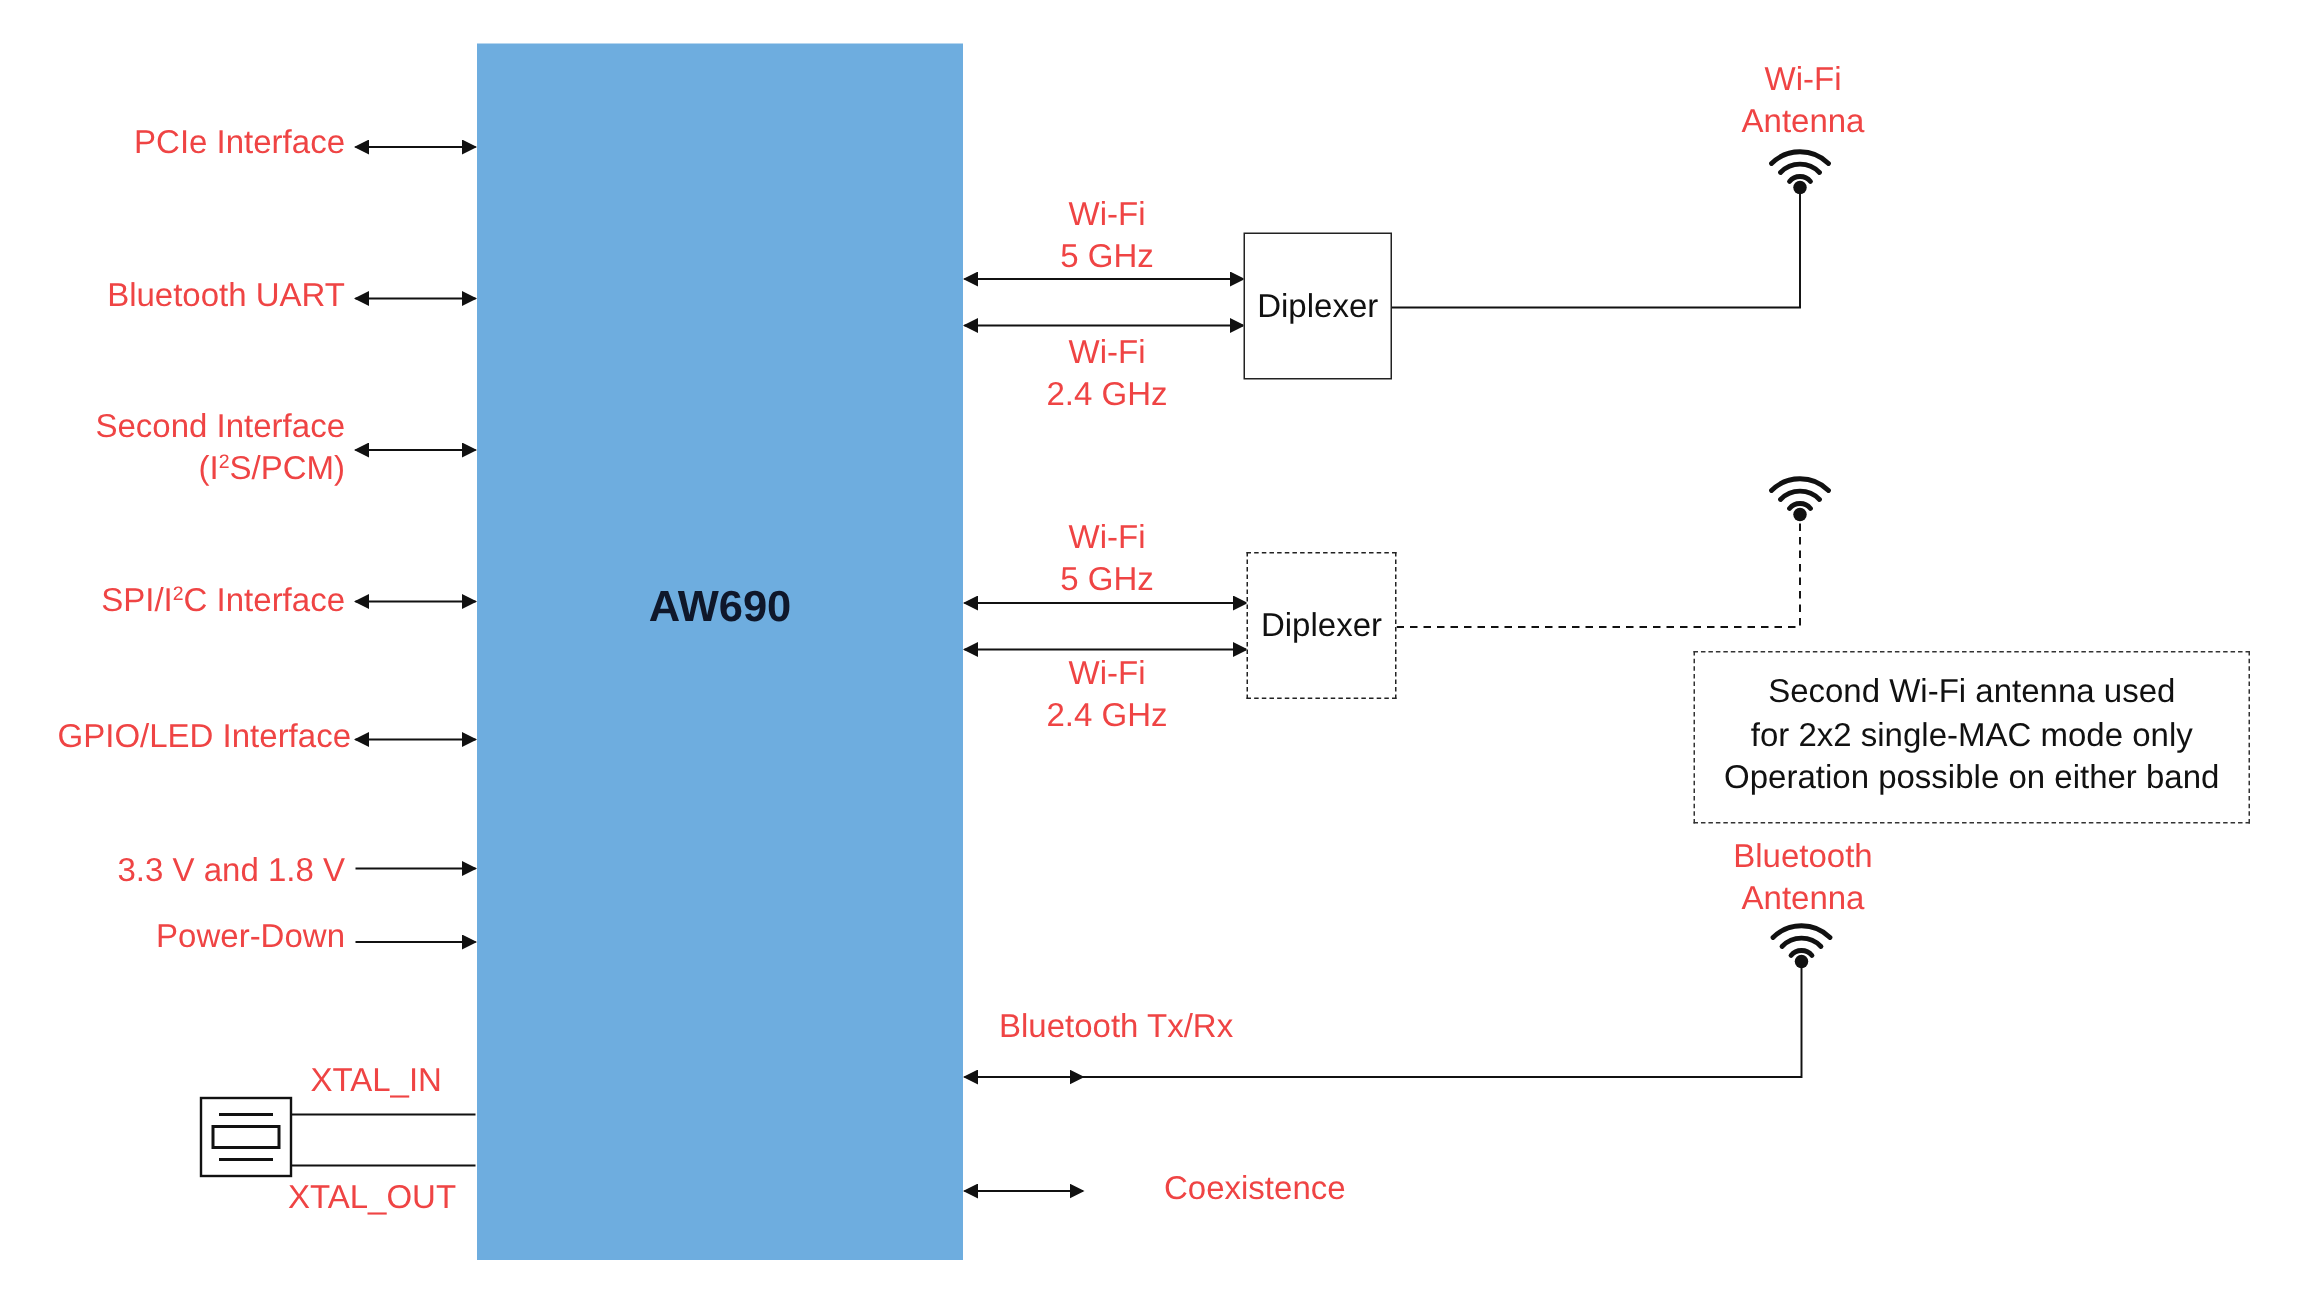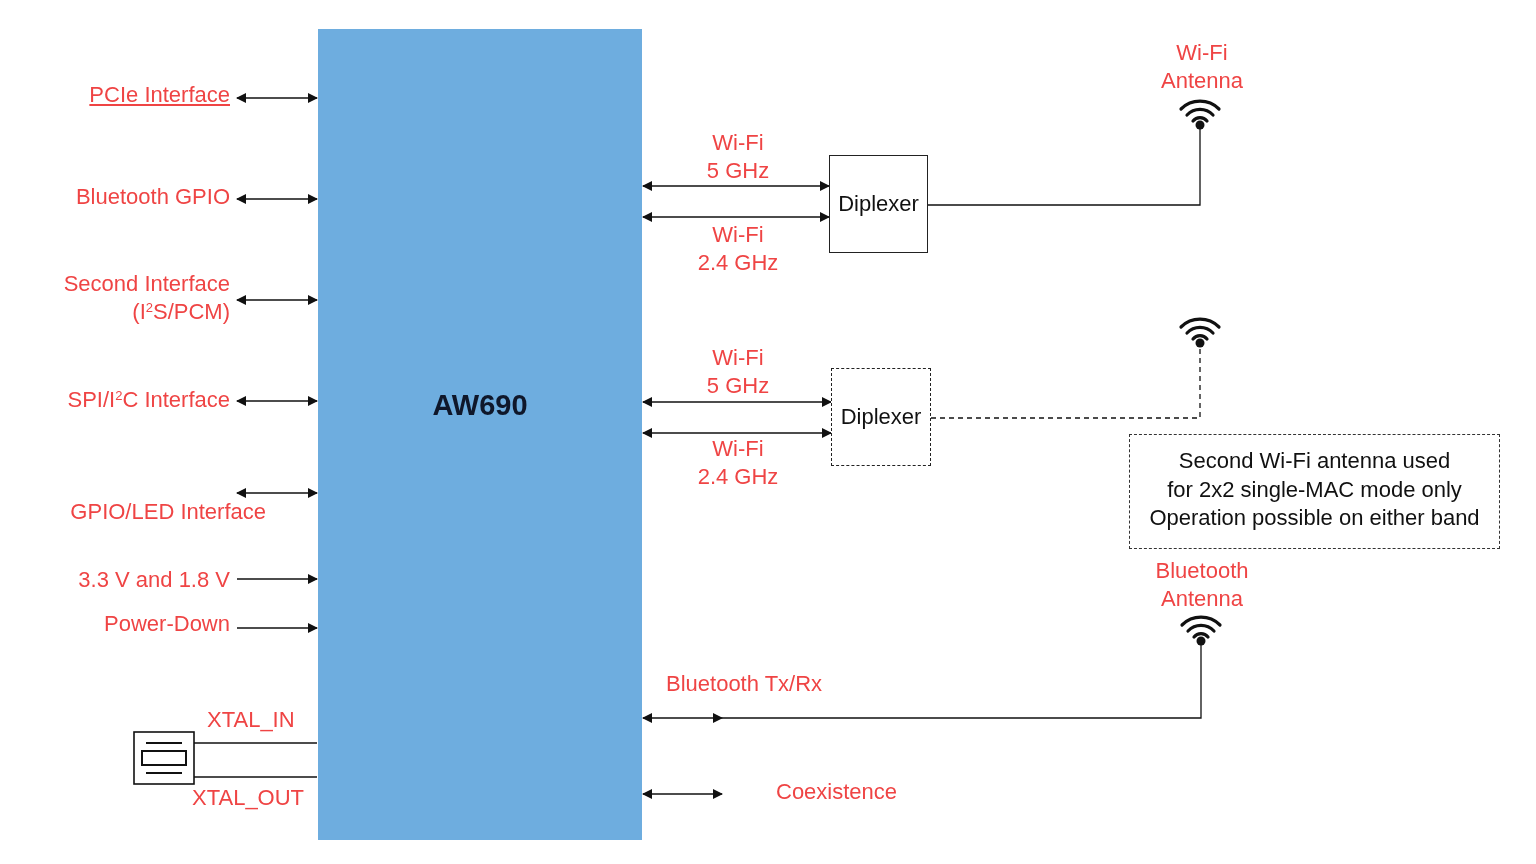--- a/index.html
+++ b/index.html
@@ -80,28 +80,28 @@
     <line x1="146" y1="743" x2="182" y2="743" stroke-width="2"></line>
     <rect x="142" y="751" width="44" height="14" stroke-width="2"></rect>
     <line x1="146" y1="773" x2="182" y2="773" stroke-width="2"></line>
   </g>
 </svg>
 
 <div class="chip">
   <div class="chip-title">AW690</div>
 </div>
 
-<div class="lbl r" style="right:1306px; top:81px;text-decoration:underline;">PCIe Interface</div>
-<div class="lbl r" style="right:1306px; top:183px;">Bluetooth GPIO</div>
+<div class="lbl r" style="right:1306px; top:81px;">PCIe Interface</div>
+<div class="lbl r" style="right:1306px; top:183px;">Bluetooth UART</div>
 <div class="lbl r" style="right:1306px; top:270px;">
   <div>Second Interface</div>
   <div><span>(I</span><sup>2</sup><span>S/PCM)</span></div>
 </div>
 <div class="lbl r" style="right:1306px; top:386px;"><span>SPI/I</span><sup>2</sup><span>C Interface</span></div>
-<div class="lbl r" style="right:1270px; top:477px;margin-top:21px;">GPIO/LED Interface</div>
+<div class="lbl r" style="right:1302px; top:477px;">GPIO/LED Interface</div>
 <div class="lbl r" style="right:1306px; top:566px;">3.3 V and 1.8 V</div>
 <div class="lbl r" style="right:1306px; top:610px;margin-left:45px;">Power-Down</div>
 
 <div class="lbl" style="left:207px; top:706px;">XTAL_IN</div>
 <div class="lbl" style="left:192px; top:784px;">XTAL_OUT</div>
 
 <div class="lbl c" style="left:680px; width:116px; top:129px;">
   <div>Wi-Fi</div>
   <div>5 GHz</div>
 </div>

